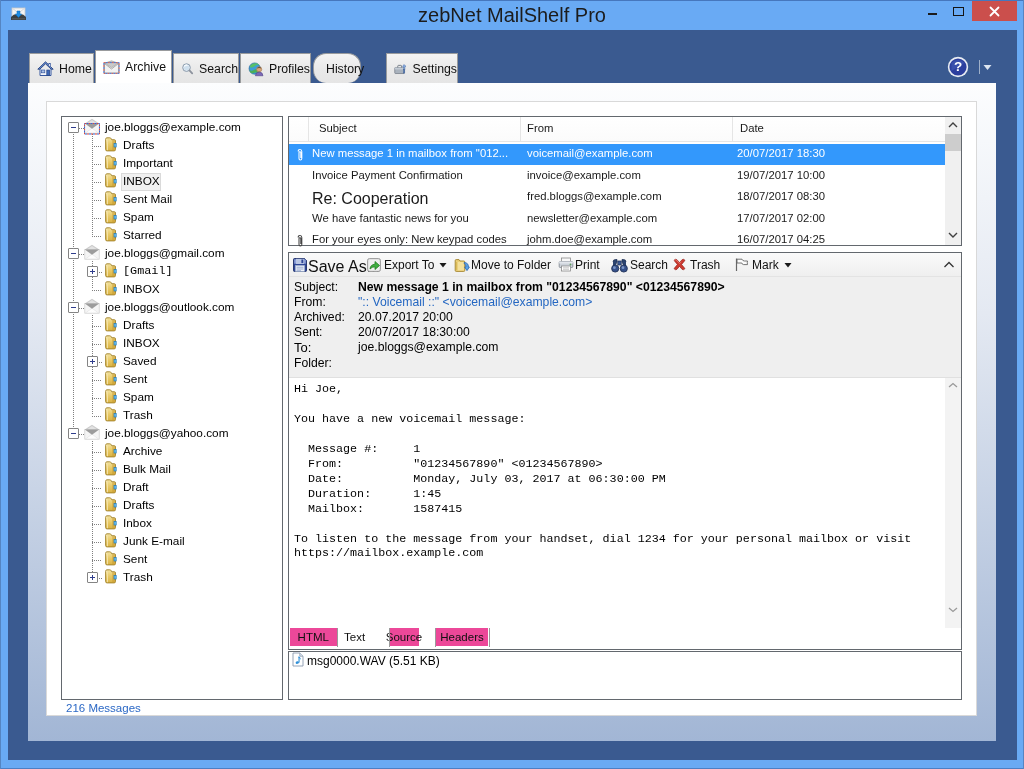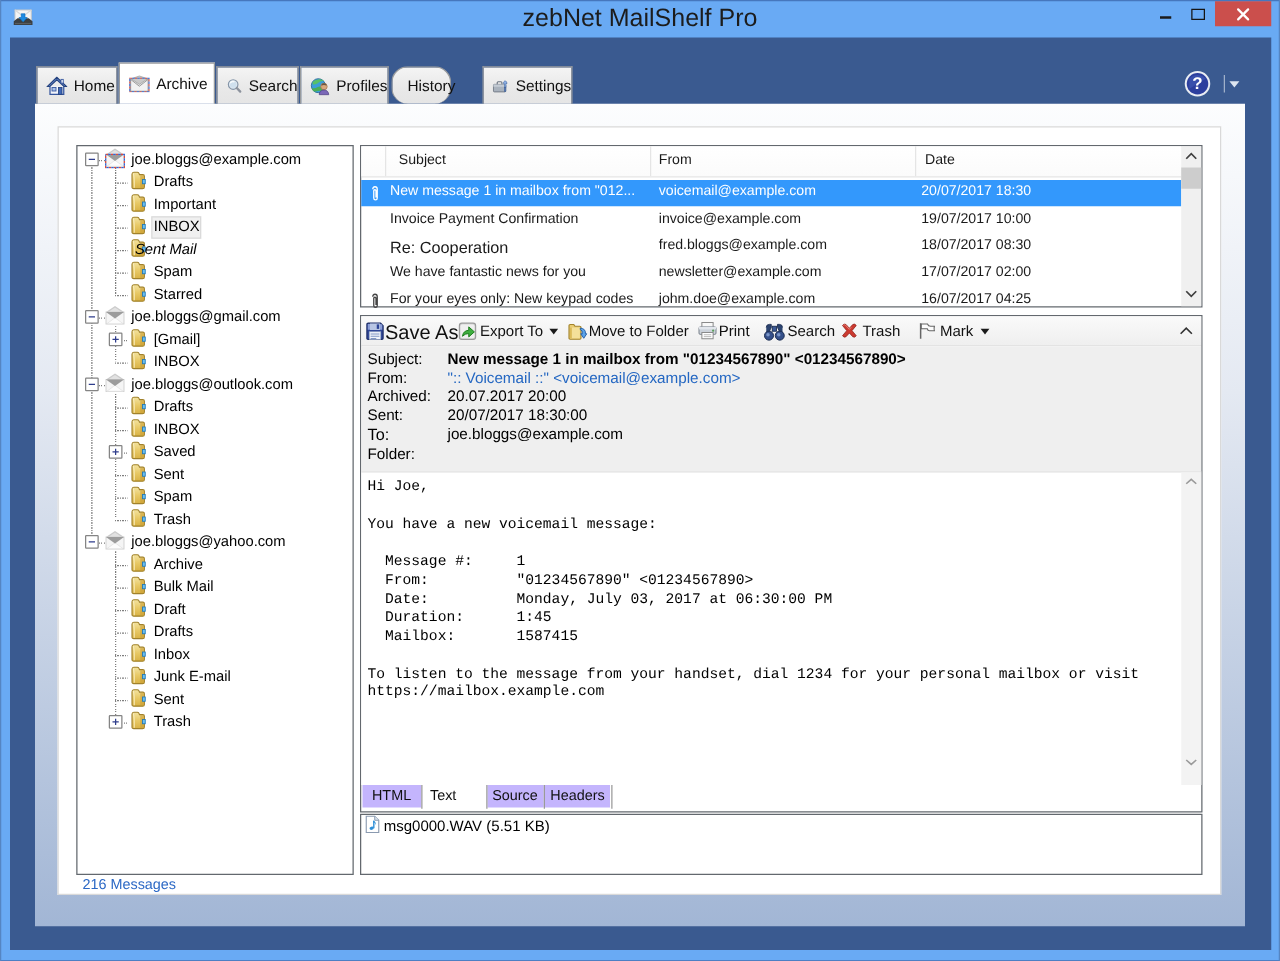--- a/index.html
+++ b/index.html
@@ -7,21 +7,21 @@
 .abs{position:absolute;}
 .txt{white-space:nowrap;}
 
 .vdot{width:1px;background:repeating-linear-gradient(180deg,#7f7f7f 0 1px,transparent 1px 2px);}
 .hdot{height:1px;background:repeating-linear-gradient(90deg,#7f7f7f 0 1px,transparent 1px 2px);}
 .tab{box-sizing:border-box;border:1px solid #999b9d;border-bottom:none;
      background:linear-gradient(180deg,#f4f4f4,#e9e9e9 55%,#e5e5e5);
      display:flex;align-items:center;font-size:12.3px;color:#111;}
 .tab.sel{background:#fff;}
 .tab svg{margin:0 5px 0 7px;}
-.btab{box-sizing:border-box;background:#c4b5fd;font-size:11.5px;color:#111;
+.btab{box-sizing:border-box;background:#ec4899;font-size:11.5px;color:#111;
       display:flex;align-items:center;justify-content:center;}
 .expander{box-sizing:border-box;width:11px;height:11px;background:#fff;
   border:1px solid #848484;border-radius:1px;}
 .expander:before{content:"";position:absolute;left:2px;right:2px;top:4px;height:1px;background:#2f3d8c;}
 .expander.plus:after{content:"";position:absolute;top:2px;bottom:2px;left:4px;width:1px;background:#2f3d8c;}
 .trow{position:absolute;font-size:11.8px;color:#000;white-space:nowrap;}
 </style></head>
 <body>
 
 <div class="abs" style="left:0;top:0;width:1024px;height:1px;background:#4677bd;"></div>
@@ -169,21 +169,21 @@
 <div class="abs hdot" style="left:92px;top:182px;width:10px;"></div>
 <div class="abs" style="left:121px;top:173px;width:40px;height:17.5px;background:#f0f0f0;border:1px solid #dadada;box-sizing:border-box;"></div>
 <svg class="abs" style="left:104px;top:172px" width="13" height="16">
     <use href="#fold"></use>
   </svg>
 <div class="trow" style="left:123px;top:174px;">INBOX</div>
 <div class="abs hdot" style="left:92px;top:200px;width:10px;"></div>
 <svg class="abs" style="left:104px;top:190px" width="13" height="16">
     <use href="#fold"></use>
   </svg>
-<div class="trow" style="left:108px;top:192px;font-style:italic;">Sent Mail</div>
+<div class="trow" style="left:123px;top:192px;">Sent Mail</div>
 <div class="abs hdot" style="left:92px;top:218px;width:10px;"></div>
 <svg class="abs" style="left:104px;top:208px" width="13" height="16">
     <use href="#fold"></use>
   </svg>
 <div class="trow" style="left:123px;top:210px;">Spam</div>
 <div class="abs hdot" style="left:92px;top:236px;width:10px;"></div>
 <svg class="abs" style="left:104px;top:226px" width="13" height="16">
     <use href="#fold"></use>
   </svg>
 <div class="trow" style="left:123px;top:228px;">Starred</div>
@@ -191,21 +191,21 @@
 <div class="abs expander" style="left:68px;top:248px;"></div>
 <svg class="abs" style="left:84px;top:244px" width="16" height="16">
     <use href="#envv"></use>
   </svg>
 <div class="trow" style="left:105px;top:246px;">joe.bloggs@gmail.com</div>
 <div class="abs hdot" style="left:97px;top:272px;width:6px;"></div>
 <div class="abs expander plus" style="left:87px;top:266px;"></div>
 <svg class="abs" style="left:104px;top:262px" width="13" height="16">
     <use href="#fold"></use>
   </svg>
-<div class="trow" style="left:123px;top:264px;">[Gmail]</div>
+<div class="trow" style="left:123px;top:264px;font-family:Liberation Mono, monospace;">[Gmail]</div>
 <div class="abs hdot" style="left:92px;top:290px;width:10px;"></div>
 <svg class="abs" style="left:104px;top:280px" width="13" height="16">
     <use href="#fold"></use>
   </svg>
 <div class="trow" style="left:123px;top:282px;">INBOX</div>
 <div class="abs hdot" style="left:79px;top:308px;width:6px;"></div>
 <div class="abs expander" style="left:68px;top:302px;"></div>
 <svg class="abs" style="left:84px;top:298px" width="16" height="16">
     <use href="#envv"></use>
   </svg>
@@ -299,21 +299,21 @@
 <div class="abs" style="left:289px;top:143.5px;width:656px;height:21.5px;background:#3398fc;"></div>
 <div class="abs" style="left:295px;top:147.5px;"><svg width="10" height="15" viewBox="0 0 10 15">
       <path d="M3.2 3.4 Q3.2 1.4 5 1.4 Q6.8 1.4 6.8 3.4 L6.8 10.4 Q6.8 11.9 5.4 11.9 Q4 11.9 4 10.4 L4 4.6 Q4 3.8 4.9 3.8 Q5.8 3.8 5.8 4.6 L5.8 10" fill="none" stroke="#fff" stroke-width="1.05"></path>
     </svg></div>
 <div class="abs txt" style="left:312px;top:147.0px;font-size:11.3px;color:#fff;width:206px;overflow:hidden;">New message 1 in mailbox from "012...</div>
 <div class="abs txt" style="left:527px;top:147.0px;font-size:11.3px;color:#fff;">voicemail@example.com</div>
 <div class="abs txt" style="left:737px;top:147.0px;font-size:11.3px;color:#fff;">20/07/2017 18:30</div>
 <div class="abs txt" style="left:312px;top:168.5px;font-size:11.3px;color:#1a1a1a;width:206px;overflow:hidden;">Invoice Payment Confirmation</div>
 <div class="abs txt" style="left:527px;top:168.5px;font-size:11.3px;color:#1a1a1a;">invoice@example.com</div>
 <div class="abs txt" style="left:737px;top:168.5px;font-size:11.3px;color:#1a1a1a;">19/07/2017 10:00</div>
-<div class="abs txt" style="left:312px;top:190.0px;font-size:13px;color:#1a1a1a;width:206px;overflow:hidden;">Re: Cooperation</div>
+<div class="abs txt" style="left:312px;top:190.0px;font-size:16px;color:#1a1a1a;width:206px;overflow:hidden;">Re: Cooperation</div>
 <div class="abs txt" style="left:527px;top:190.0px;font-size:11.3px;color:#1a1a1a;">fred.bloggs@example.com</div>
 <div class="abs txt" style="left:737px;top:190.0px;font-size:11.3px;color:#1a1a1a;">18/07/2017 08:30</div>
 <div class="abs txt" style="left:312px;top:211.5px;font-size:11.3px;color:#1a1a1a;width:206px;overflow:hidden;">We have fantastic news for you</div>
 <div class="abs txt" style="left:527px;top:211.5px;font-size:11.3px;color:#1a1a1a;">newsletter@example.com</div>
 <div class="abs txt" style="left:737px;top:211.5px;font-size:11.3px;color:#1a1a1a;">17/07/2017 02:00</div>
 <div class="abs" style="left:295px;top:233.5px;"><svg width="10" height="15" viewBox="0 0 10 15">
       <path d="M3.2 3.4 Q3.2 1.4 5 1.4 Q6.8 1.4 6.8 3.4 L6.8 10.4 Q6.8 11.9 5.4 11.9 Q4 11.9 4 10.4 L4 4.6 Q4 3.8 4.9 3.8 Q5.8 3.8 5.8 4.6 L5.8 10" fill="none" stroke="#444" stroke-width="1.05"></path>
     </svg></div>
 <div class="abs txt" style="left:312px;top:233.0px;font-size:11.3px;color:#1a1a1a;width:206px;overflow:hidden;">For your eyes only: New keypad codes</div>
 <div class="abs txt" style="left:527px;top:233.0px;font-size:11.3px;color:#1a1a1a;">johm.doe@example.com</div>
@@ -416,21 +416,21 @@
 https://mailbox.example.com</pre>
 <div class="abs" style="left:945px;top:378px;width:16px;height:250px;background:#f3f3f3;"></div>
 <svg class="abs" style="left:948px;top:382px" width="10" height="7" viewBox="0 0 10 7">
     <path d="M1 5 L5 1.5 L9 5" fill="none" stroke="#9a9a9a" stroke-width="1.3"></path>
   </svg>
 <svg class="abs" style="left:948px;top:606px" width="10" height="7" viewBox="0 0 10 7">
     <path d="M1 2 L5 5.5 L9 2" fill="none" stroke="#9a9a9a" stroke-width="1.3"></path>
   </svg>
 <div class="abs btab" style="left:290px;top:628px;width:46.5px;height:17.5px;">HTML</div>
 <div class="abs txt" style="left:344px;top:630.5px;font-size:11.5px;color:#111;">Text</div>
-<div class="abs btab" style="left:389.5px;top:628px;width:45.0px;height:17.5px;">Source</div>
+<div class="abs btab" style="left:389.5px;top:628px;width:29px;height:17.5px;">Source</div>
 <div class="abs btab" style="left:436px;top:628px;width:52px;height:17.5px;">Headers</div>
 <div class="abs" style="left:337px;top:628px;width:1px;height:18.5px;background:#9a9a9a;"></div>
 <div class="abs" style="left:388.5px;top:628px;width:1px;height:18.5px;background:#9a9a9a;"></div>
 <div class="abs" style="left:435px;top:628px;width:1px;height:18.5px;background:#9a9a9a;"></div>
 <div class="abs" style="left:488.5px;top:628px;width:1px;height:18.5px;background:#9a9a9a;"></div>
 <div class="abs" style="left:288px;top:651px;width:674px;height:49px;background:#fff;border:1px solid #63686e;box-sizing:border-box;"></div>
 <svg class="abs" style="left:292px;top:652px" width="12" height="15" viewBox="0 0 12 15">
 <path d="M1 1 L7.8 1 L11 4.2 L11 14 L1 14 Z" fill="#fff" stroke="#8a9ab0" stroke-width="0.9"></path>
 <path d="M7.8 1 L7.8 4.2 L11 4.2" fill="#dce6f0" stroke="#8a9ab0" stroke-width="0.8"></path>
 <ellipse cx="5.3" cy="10.6" rx="1.7" ry="1.3" fill="#2e8fd8" transform="rotate(-15 5.3 10.6)"></ellipse>

